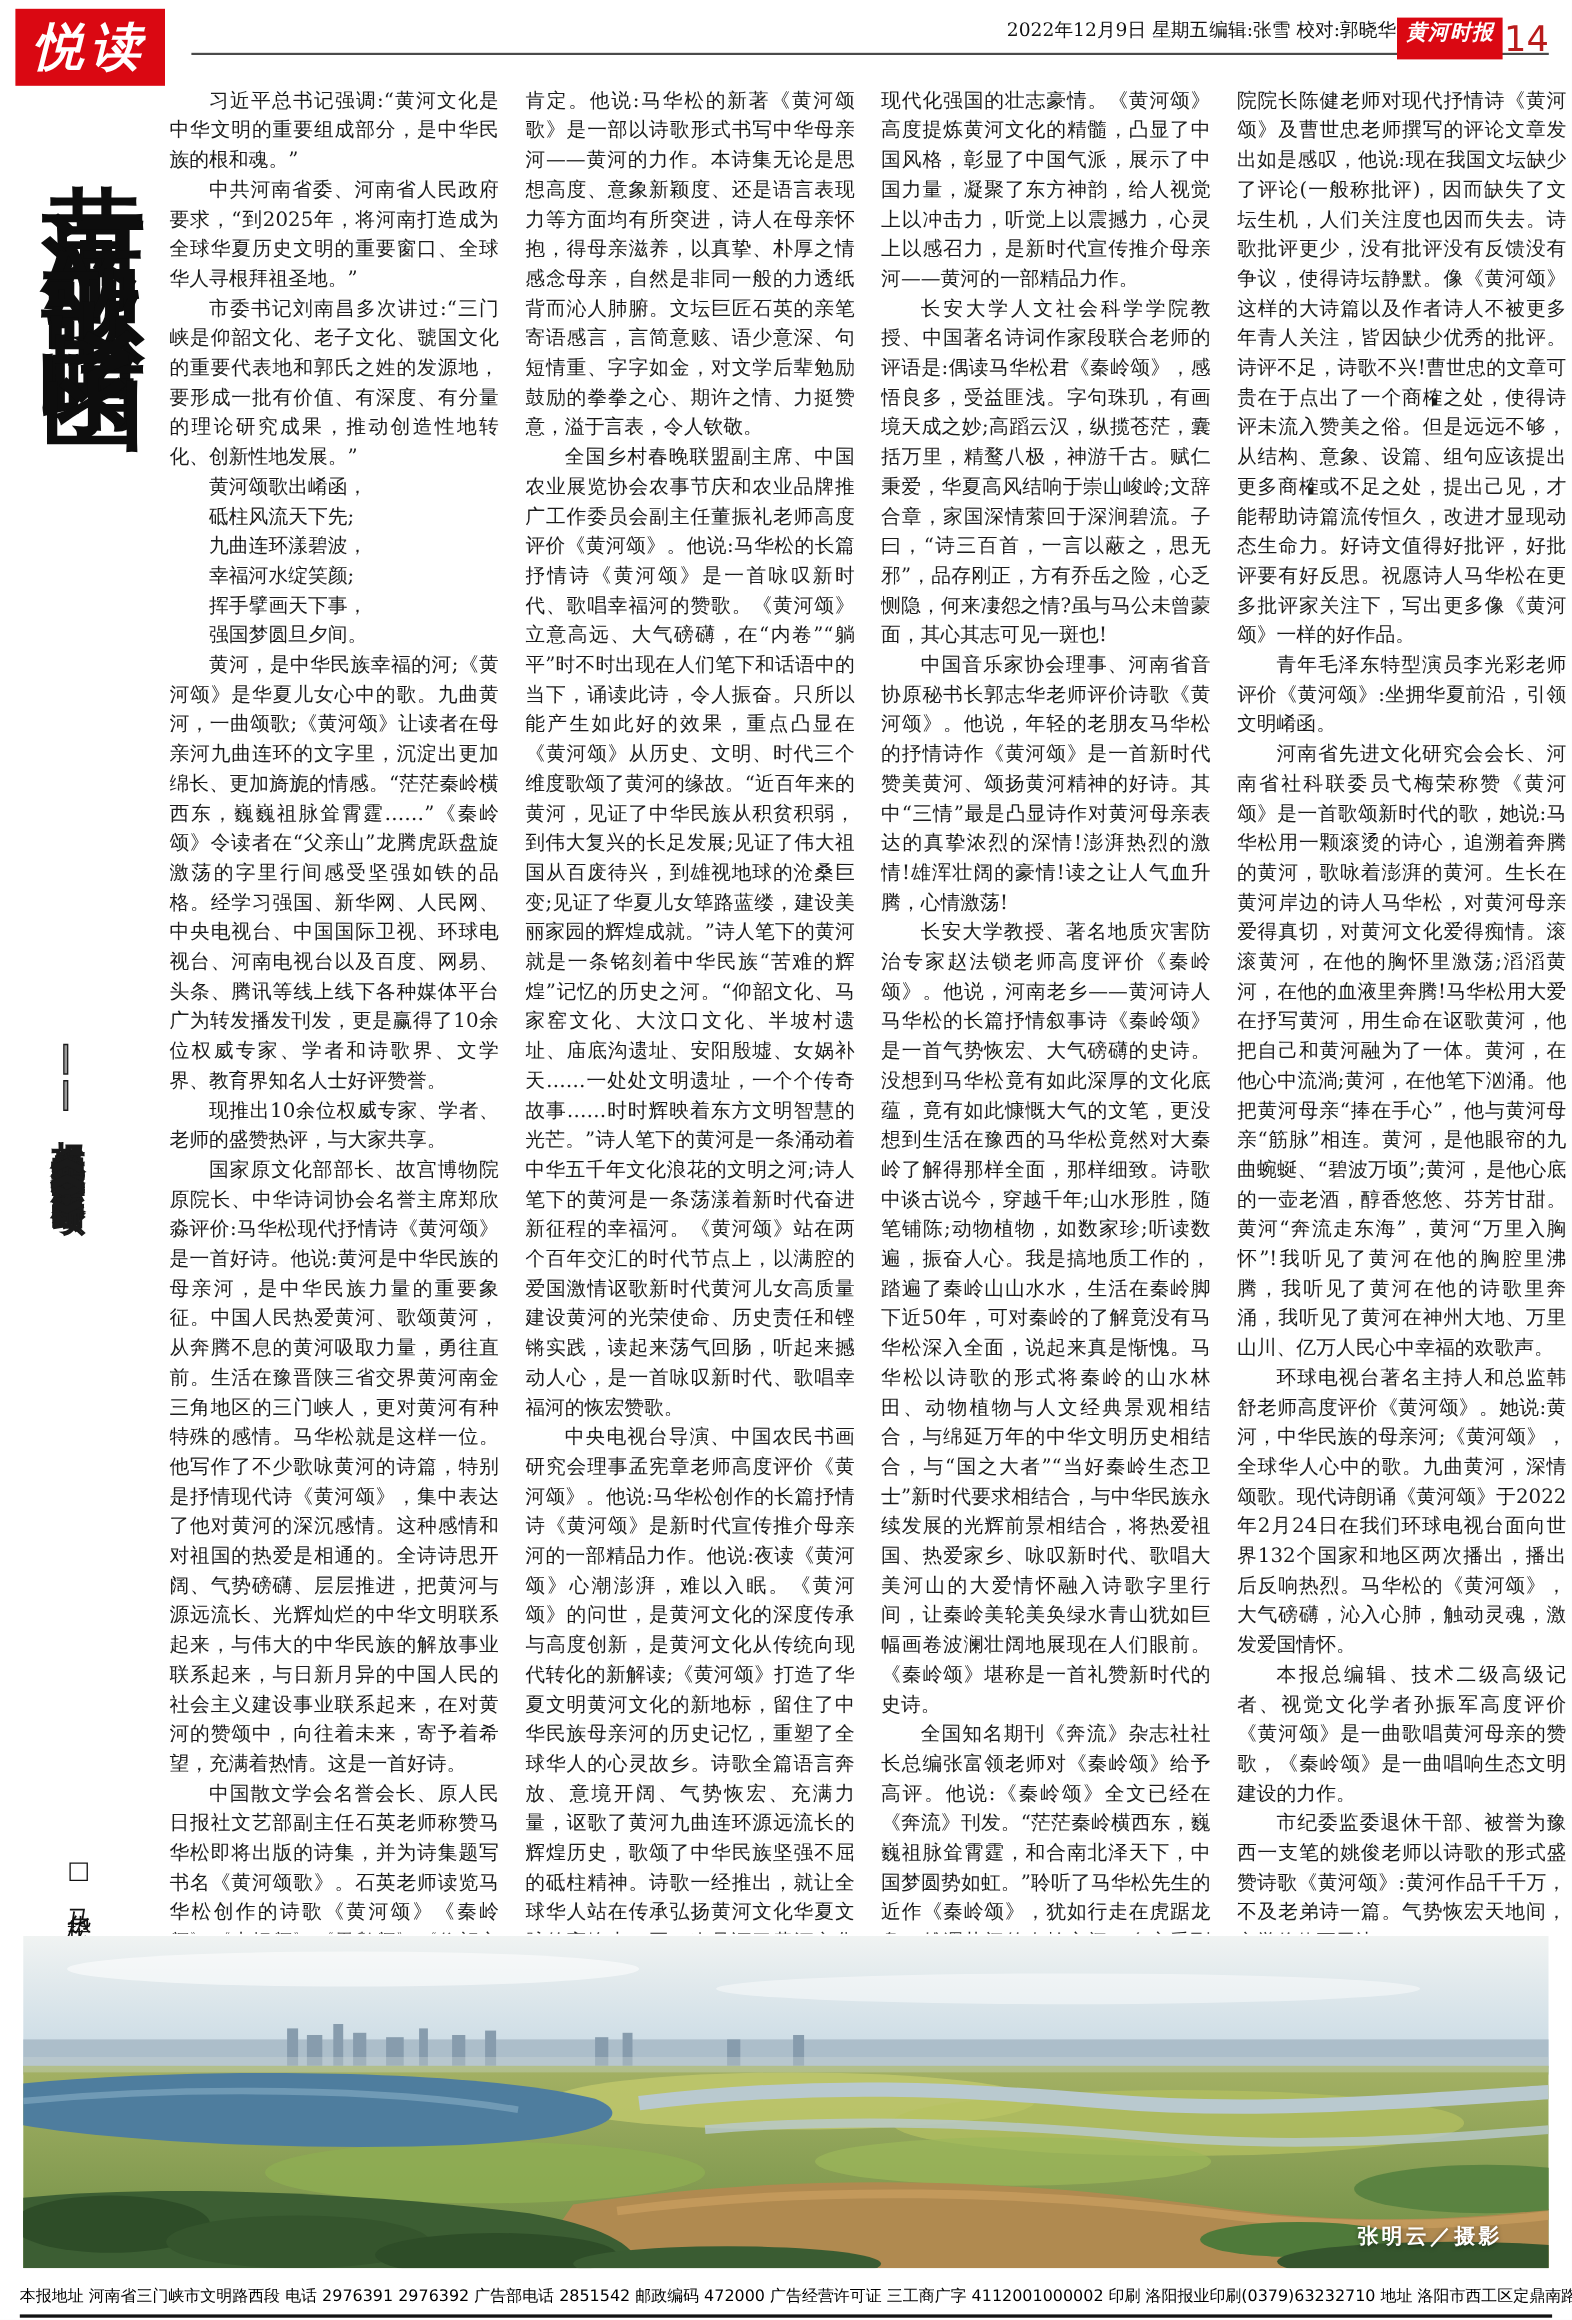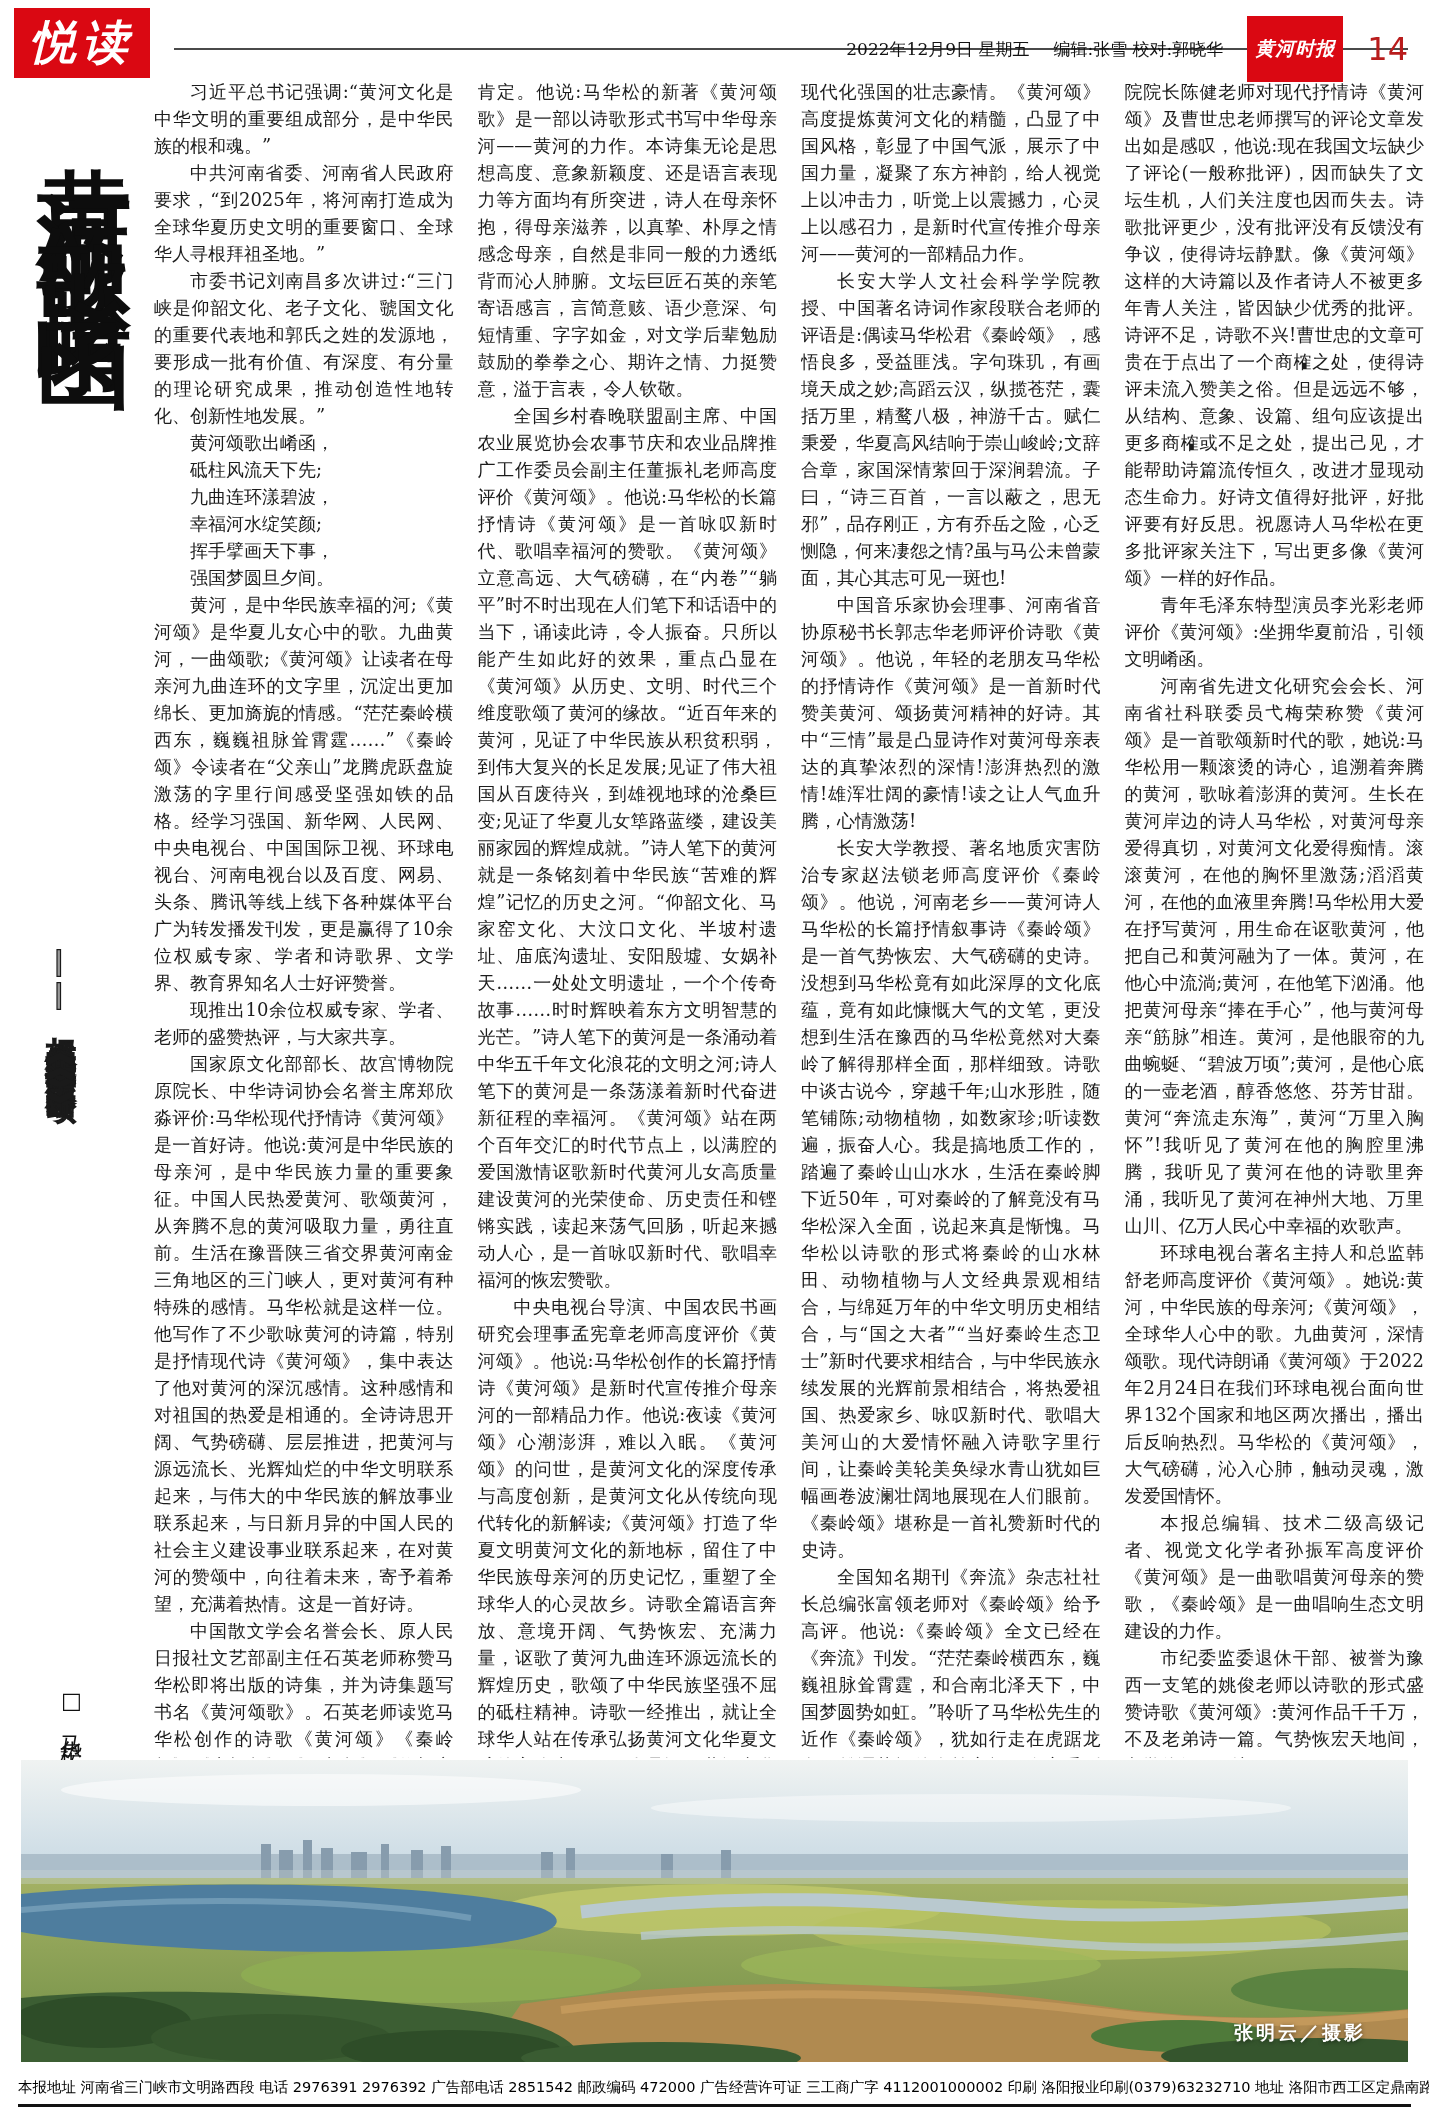--- a/index.html
+++ b/index.html
@@ -3,24 +3,24 @@
 <meta charset="utf-8">
 <style>
   html,body{margin:0;padding:0;background:#e8e8e8;}
   .page{position:relative;width:1429px;height:2109px;background:#ffffff;overflow:hidden;
         font-family:"DejaVu Serif","Liberation Serif",serif;}
   
   .section-box{position:absolute;left:14px;top:8px;width:136px;height:70px;background:#da0812;
                display:flex;align-items:center;justify-content:center;}
   .section-box span{color:#fff;font-size:46px;font-weight:bold;font-style:italic;letter-spacing:6px;}
   .header-rule{position:absolute;left:174px;top:48px;width:1234px;height:2px;background:#4a4a4a;}
-  .dateline{position:absolute;top:16px;right:21px;display:flex;align-items:center;gap:24px;
+  .dateline{position:absolute;top:16px;right:21px;display:flex;gap:1px;
             font-size:17px;color:#111;}
   .masthead-box{background:#da0812;color:#fff;font-weight:bold;font-style:italic;
-                font-size:19px;padding:20px 8px;letter-spacing:1px;}
+                font-size:19px;padding:0 8px;letter-spacing:1px;}
   .page-num{font-family:"DejaVu Sans","Liberation Sans",sans-serif;font-size:32px;font-weight:normal;color:#b91c1c;}
   
   .vtitle{position:absolute;left:34px;top:92px;height:880px;writing-mode:vertical-rl;
           font-size:94px;font-weight:bold;color:#0d0d0d;letter-spacing:26px;line-height:1.08;}
   .vsubtitle{position:absolute;left:40px;top:948px;height:720px;writing-mode:vertical-rl;
              font-size:30px;font-weight:bold;letter-spacing:3px;color:#9a9a9a;
              -webkit-text-stroke:1.2px #1a1a1a;}
   .vbyline{position:absolute;left:56px;top:1688px;height:180px;writing-mode:vertical-rl;
            font-size:22px;color:#111;letter-spacing:5px;}
   

